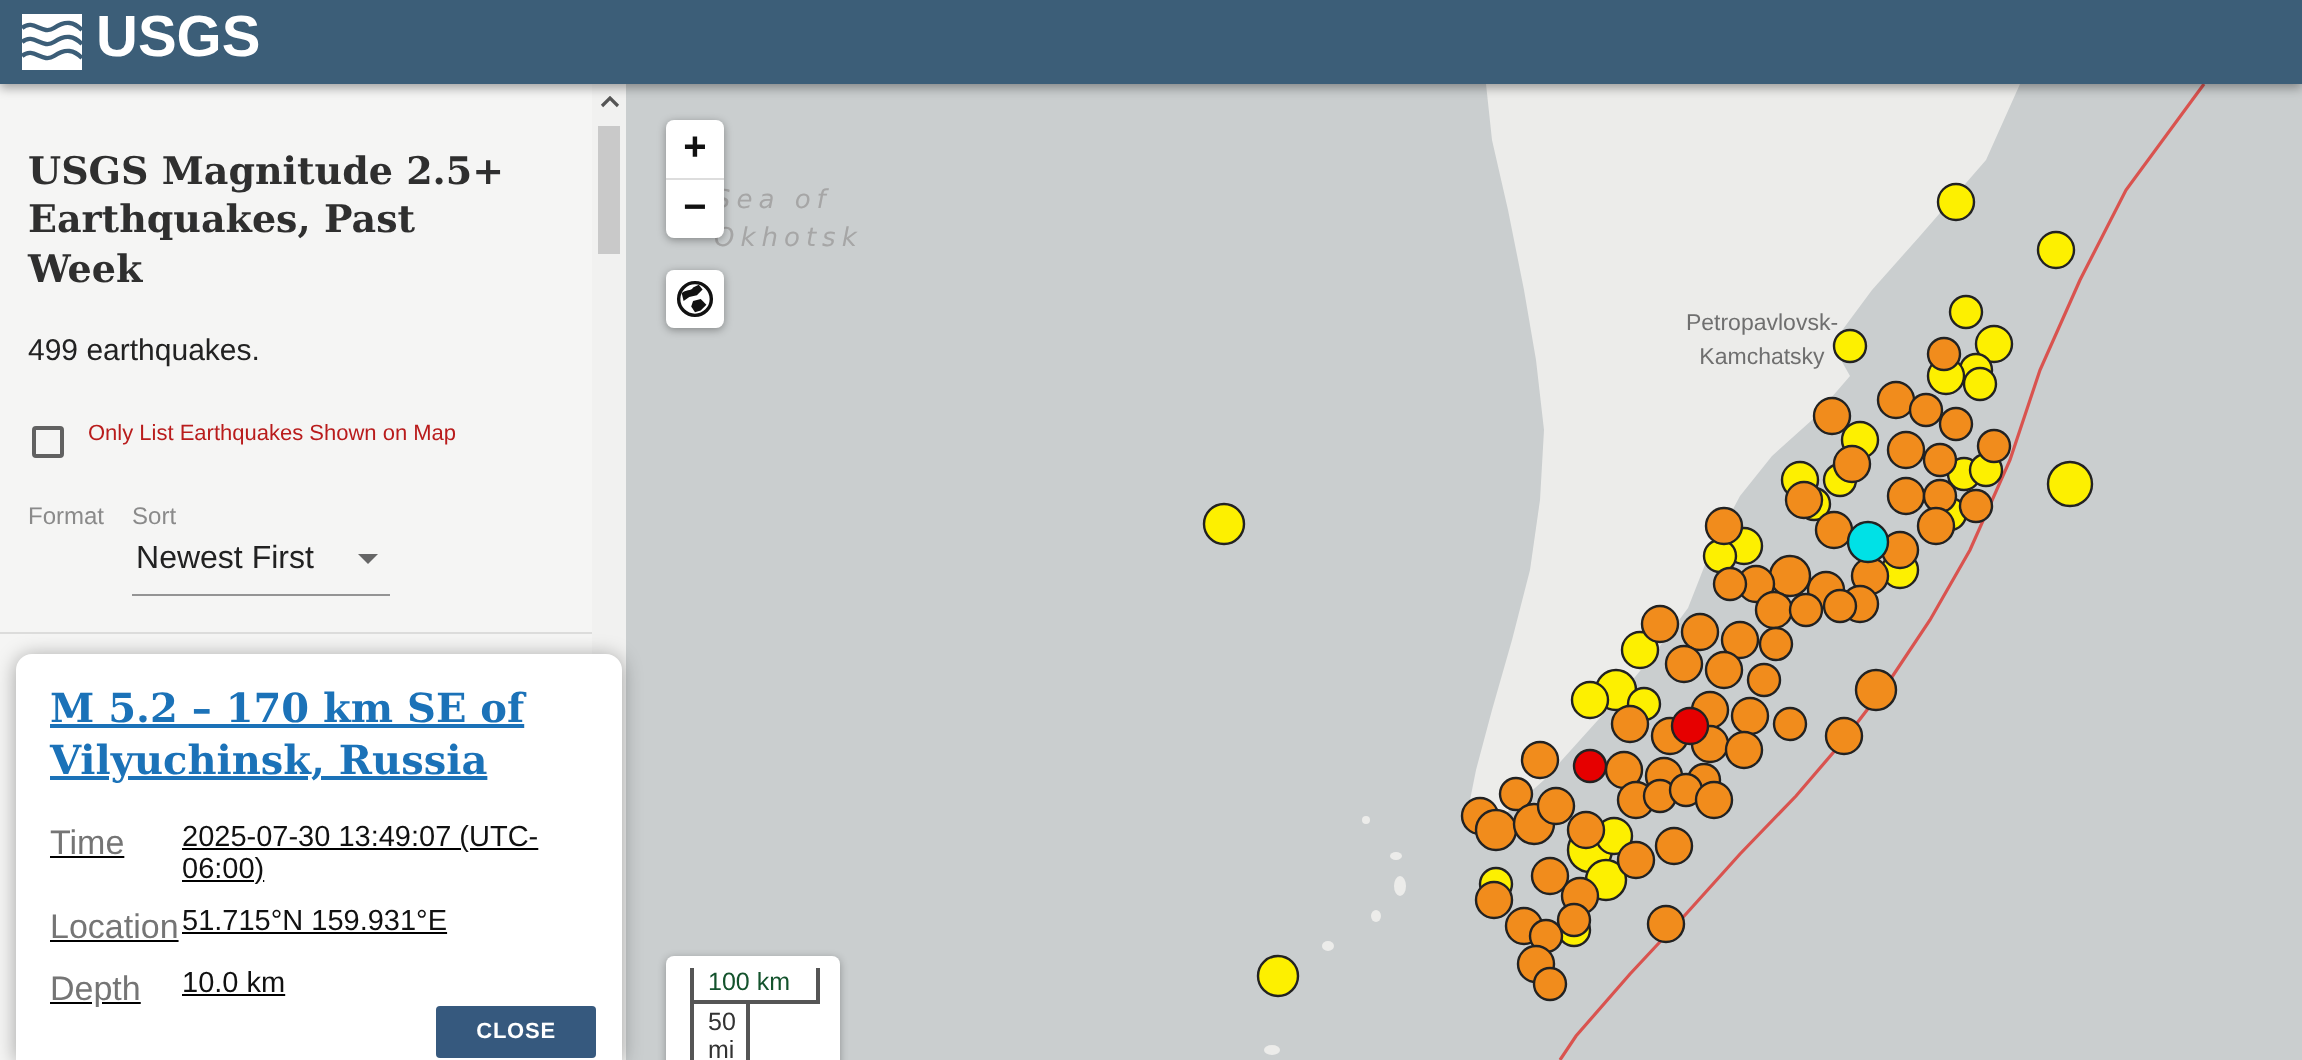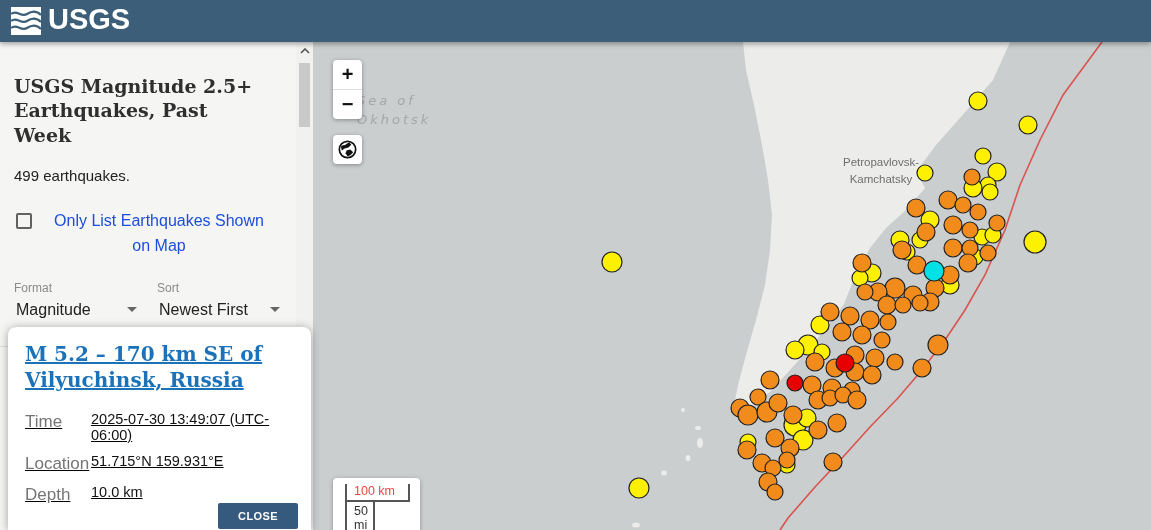--- a/index.html
+++ b/index.html
@@ -16,21 +16,21 @@
   
   .sidebar { position:absolute; left:0; top:42px; width:313px; height:488px;
              background:#f5f5f4; z-index:10; }
   .sb-inner { padding:14px 16px 0 14px; }
   .sb-title { font-family:"DejaVu Serif","Liberation Serif",serif; font-weight:bold;
               font-size:19px; line-height:1.28; color:#2f2f2f; width:250px; margin-top:18px; }
   .sb-count { font-size:15px; color:#222; margin-top:20px; }
   .cb-row { display:flex; margin-top:25px; width:260px; }
   .cb-box { width:16px; height:16px; border:2px solid #616161; border-radius:2px;
             background:#f5f5f4; margin:4px 12px 0 2px; flex:none; }
-  .cb-label { font-size:16px; color:#1d4ed8; line-height:1.55; width:240px;text-align:center; }
+  .cb-label { font-size:11px; color:#b91c1c; line-height:1.55; width:240px; }
   .sel-row { display:flex; margin-top:22px; }
   .sel-col { margin-right:14px; }
   .sel-label { font-size:12px; color:#8a8a8a; }
   .sel-box { width:129px; display:flex; align-items:center; justify-content:space-between;
              border-bottom:1px solid #949494; padding:6px 2px 8px 2px; cursor:pointer; }
   .sel-value { font-size:16px; color:#222; }
   .sel-caret { width:0; height:0; border-left:5px solid transparent;
                border-right:5px solid transparent; border-top:5px solid #666; margin-right:4px; }
   .sb-divider { border-top:1px solid #dcdcdb; margin-top:18px; }
   .sb-clipped { margin-top:10px; padding-left:98px; font-size:16px; color:#333;
@@ -73,21 +73,21 @@
               font-size:20px; font-weight:bold; color:#111; cursor:pointer; }
   .zoom-sep { border-top:1px solid #ddd; }
   .globe-btn { position:absolute; left:20px; top:93px; width:29px; height:29px; background:#fff;
                border-radius:4px; box-shadow:0 1px 4px rgba(0,0,0,.35); z-index:5;
                display:flex; align-items:center; justify-content:center; cursor:pointer; }
 
   .scale-box { position:absolute; left:20px; top:436px; background:#fff; border-radius:4px;
                box-shadow:0 1px 4px rgba(0,0,0,.3); padding:6px 10px 6px 12px; z-index:5; }
   .scale-inner { border-left:2px solid #555; }
   .scale-km { width:63px; border-right:2px solid #555; border-bottom:2px solid #555;
-              font-size:12.5px; color:#ef4444; padding:0 0 2px 7px; }
+              font-size:12.5px; color:#14532d; padding:0 0 2px 7px; }
   .scale-mi { width:28px; border-right:2px solid #555;
               font-size:12.5px; color:#333; padding:2px 0 0 7px; }
 </style>
 </head>
 <body>
 
 <div class="hdr">
   <div class="logo">
     <svg width="34" height="32" viewBox="0 0 34 32">
       <rect x="1" y="2" width="30" height="28" fill="#ffffff"></rect>
@@ -103,24 +103,20 @@
   <div class="sb-inner">
     <div class="sb-title">USGS Magnitude 2.5+ Earthquakes, Past Week</div>
     <div class="sb-count">499 earthquakes.</div>
     <div class="cb-row">
       <div class="cb-box"></div>
       <div class="cb-label">Only List Earthquakes Shown on Map</div>
     </div>
     <div class="sel-row">
       <div class="sel-col">
         <div class="sel-label">Format</div>
-        <div class="sel-box">
-          <span class="sel-value">Magnitude</span>
-          <span class="sel-caret"></span>
-        </div>
       </div>
       <div class="sel-col">
         <div class="sel-label">Sort</div>
         <div class="sel-box">
           <span class="sel-value">Newest First</span>
           <span class="sel-caret"></span>
         </div>
       </div>
     </div>
   </div>

